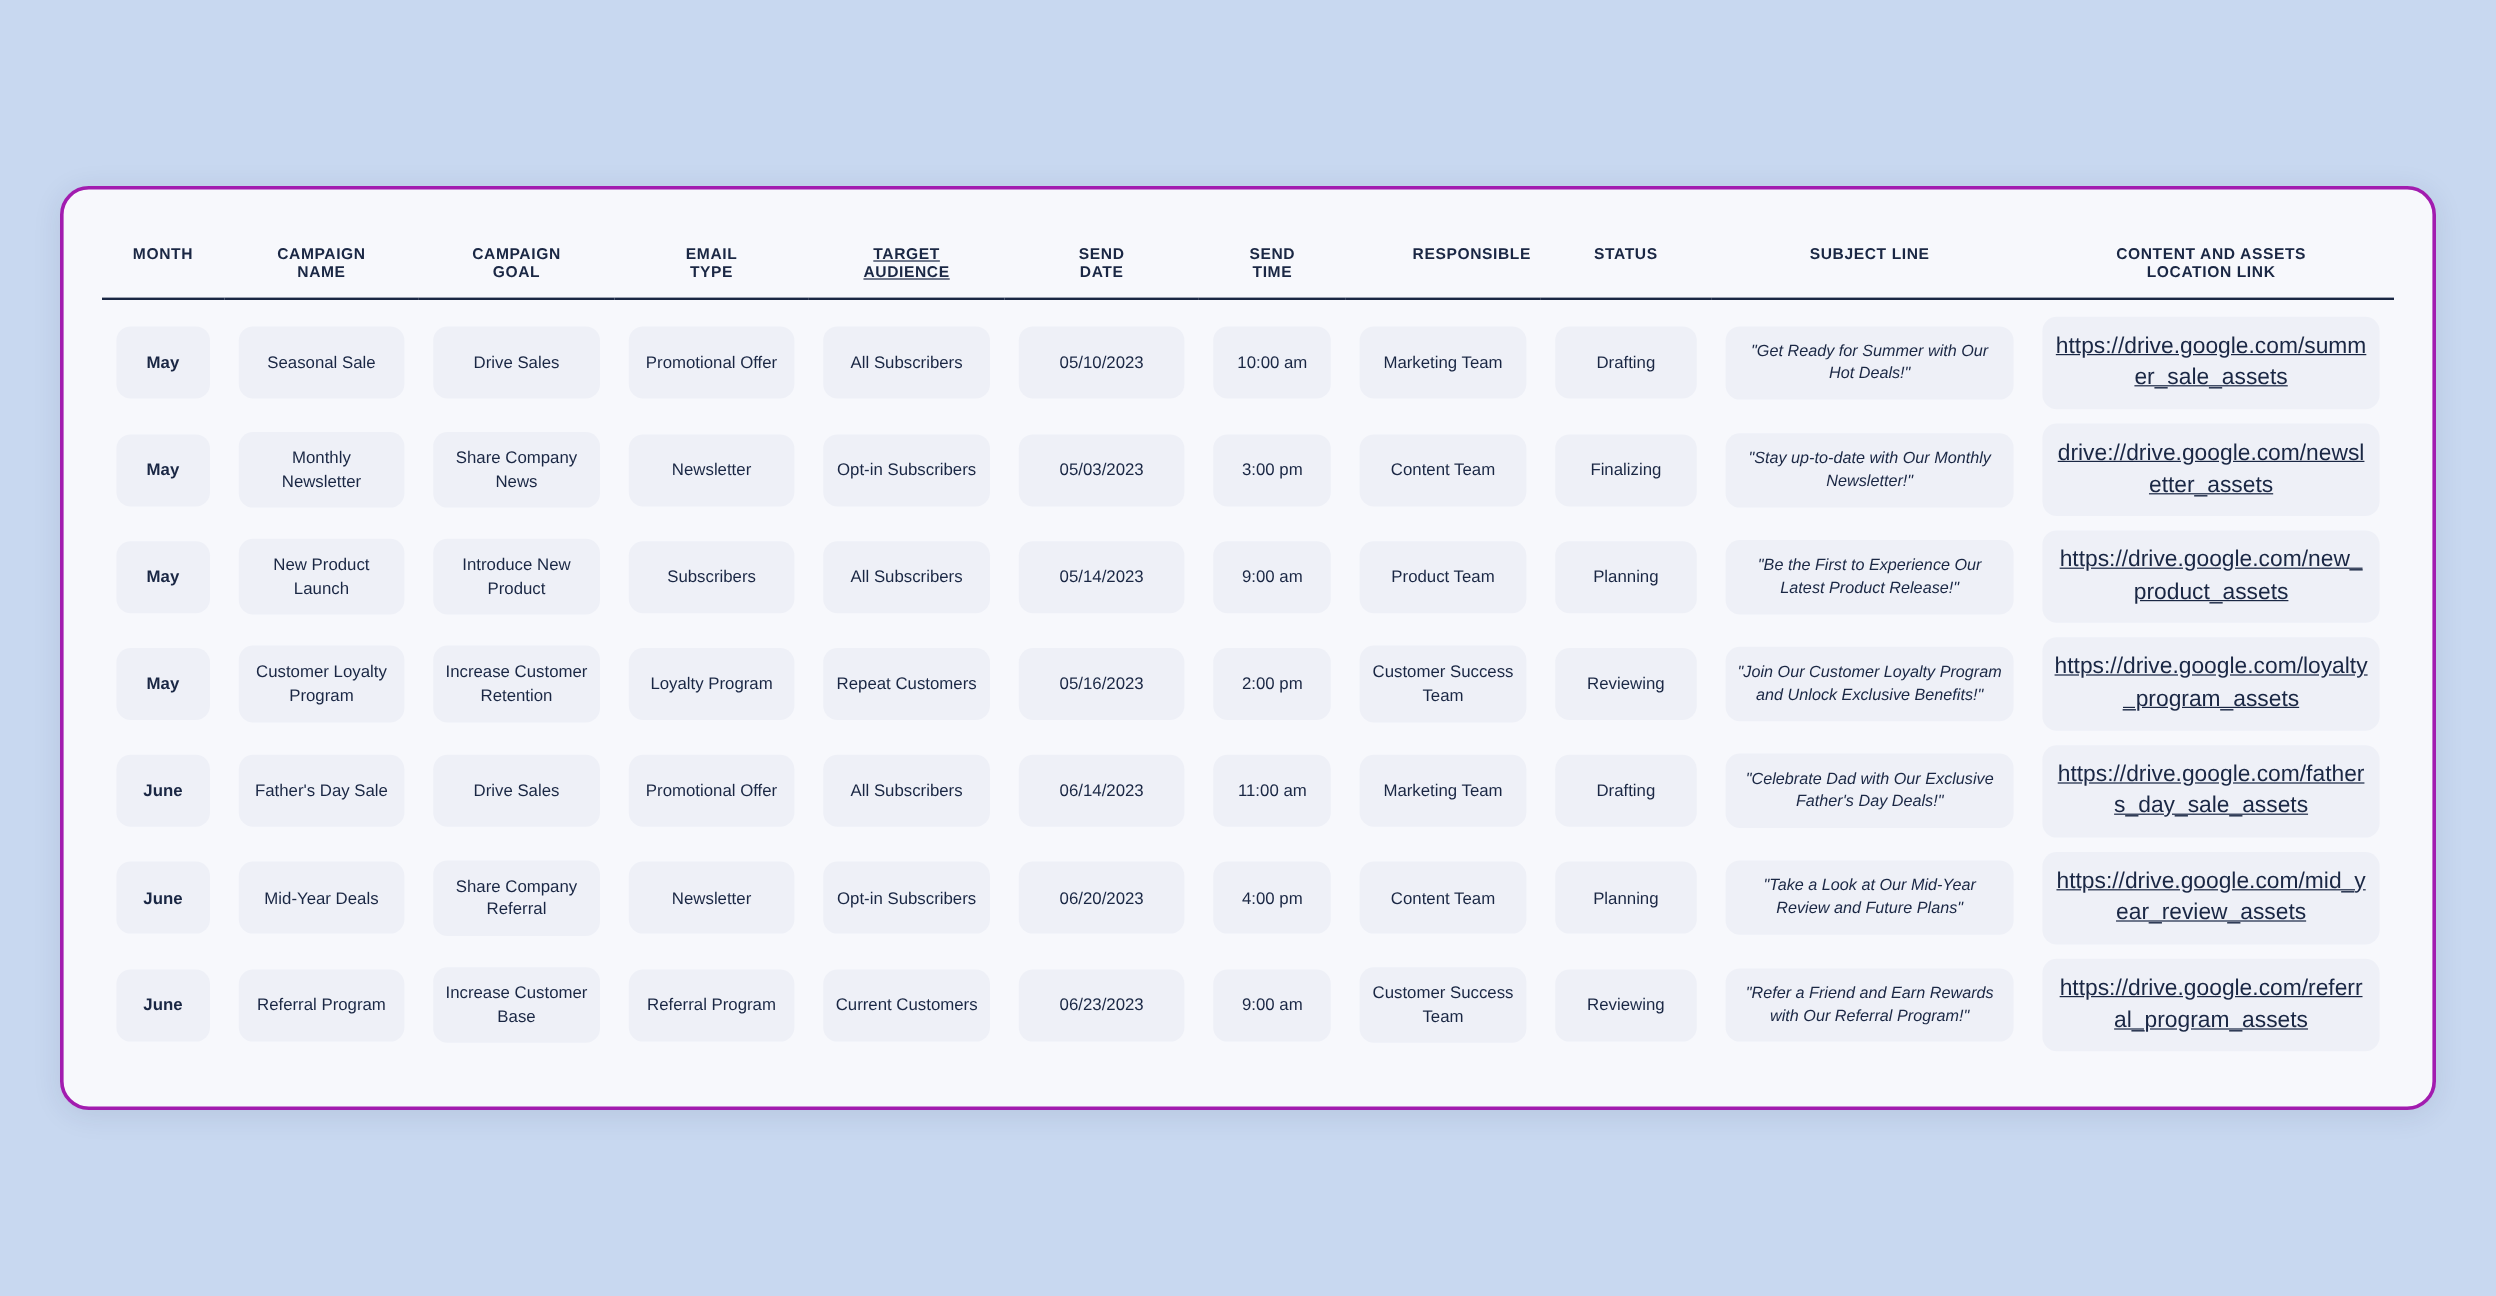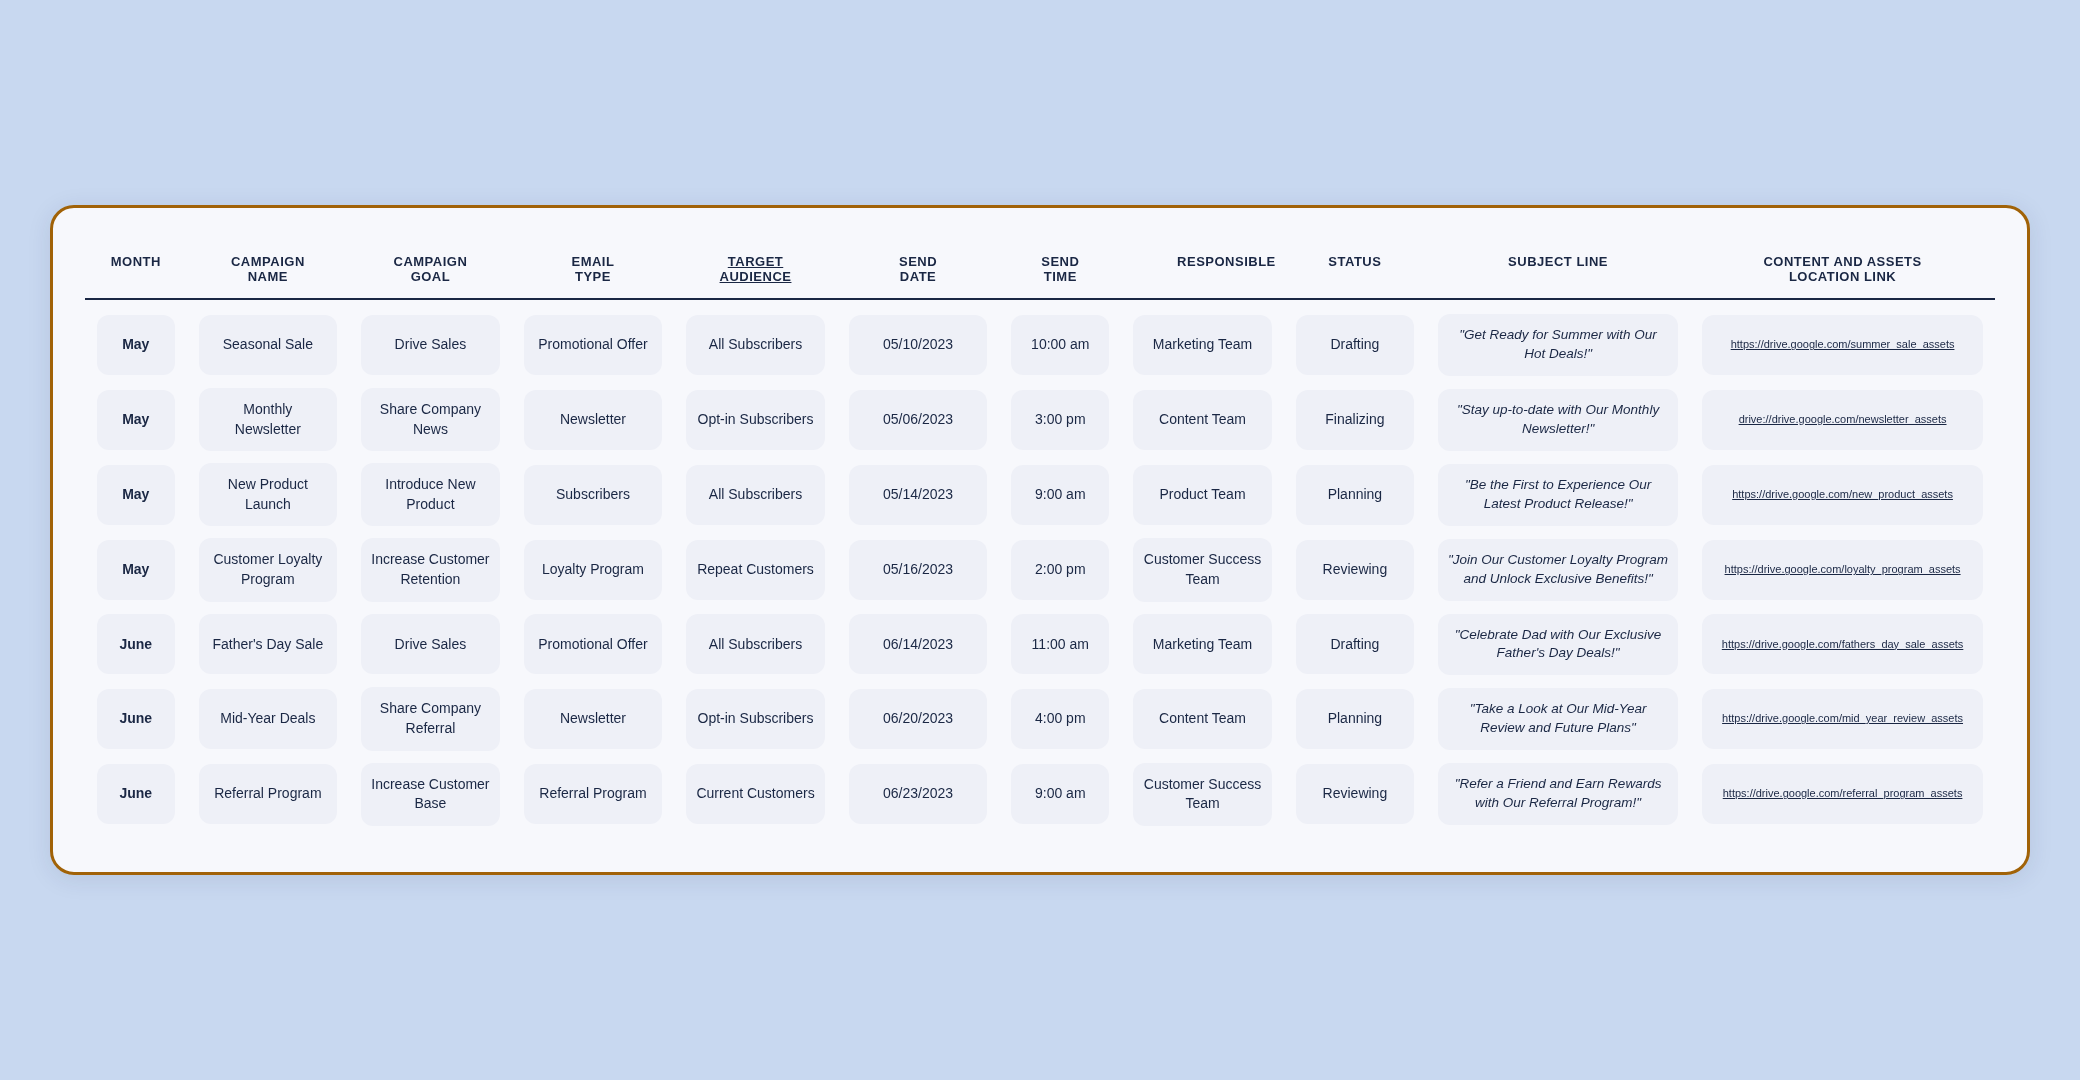--- a/index.html
+++ b/index.html
@@ -8,21 +8,21 @@
       display: flex;
       justify-content: center;
       align-items: center;
       min-height: 100vh;
       font-family: 'Arial', sans-serif;
       padding: 30px;
     }
     .card {
       background: #f7f8fc;
       border-radius: 24px;
-      border: 3px solid #a16207;
+      border: 3px solid #a21caf;
       box-shadow: 0 4px 24px rgba(30,40,80,0.10);
       padding: 36px 32px 32px 32px;
       width: 100%;
       max-width: 1980px;
     }
     table {
       width: 100%;
       border-collapse: separate;
       border-spacing: 0;
     }
@@ -53,21 +53,21 @@
       display: flex;
       align-items: center;
       justify-content: center;
       font-size: 14px;
       font-weight: 500;
       color: #1a2744;
       line-height: 1.4;
     }
     .cell-inner.link-cell {
       text-decoration: underline;
-      font-size: 11px;
+      font-size: 19px;
       word-break: break-all;
       font-weight: 500;
       color: #1a2744;
       cursor: pointer;
     }
     .cell-inner.subject-cell {
       font-style: italic;
       font-size: 13.5px;
     }
     .month-cell .cell-inner { font-weight: 700; }
@@ -158,21 +158,21 @@
           <td class="col-campaign-goal">
             <div class="cell-inner">Share Company News</div>
           </td>
           <td class="col-email-type">
             <div class="cell-inner">Newsletter</div>
           </td>
           <td class="col-target">
             <div class="cell-inner">Opt-in Subscribers</div>
           </td>
           <td class="col-send-date">
-            <div class="cell-inner">05/06/2023</div>
+            <div class="cell-inner">05/03/2023</div>
           </td>
           <td class="col-send-time">
             <div class="cell-inner">3:00 pm</div>
           </td>
           <td class="col-responsible">
             <div class="cell-inner">Content Team</div>
           </td>
           <td class="col-status">
             <div class="cell-inner">Finalizing</div>
           </td>

